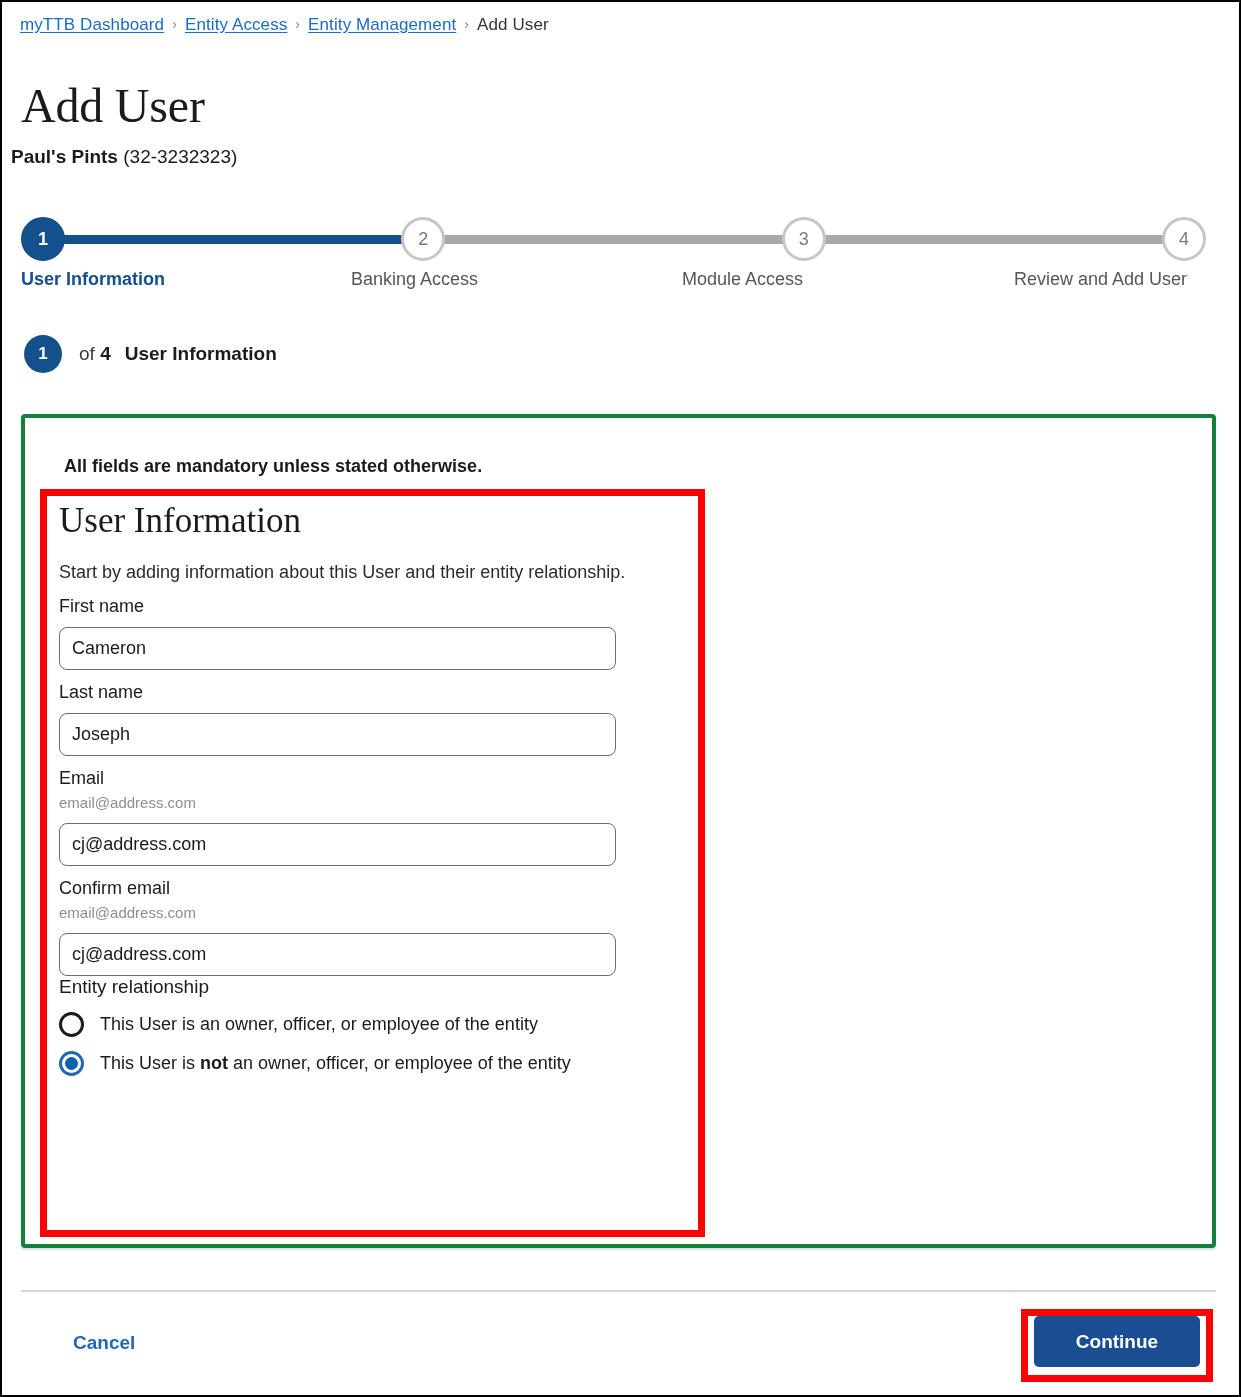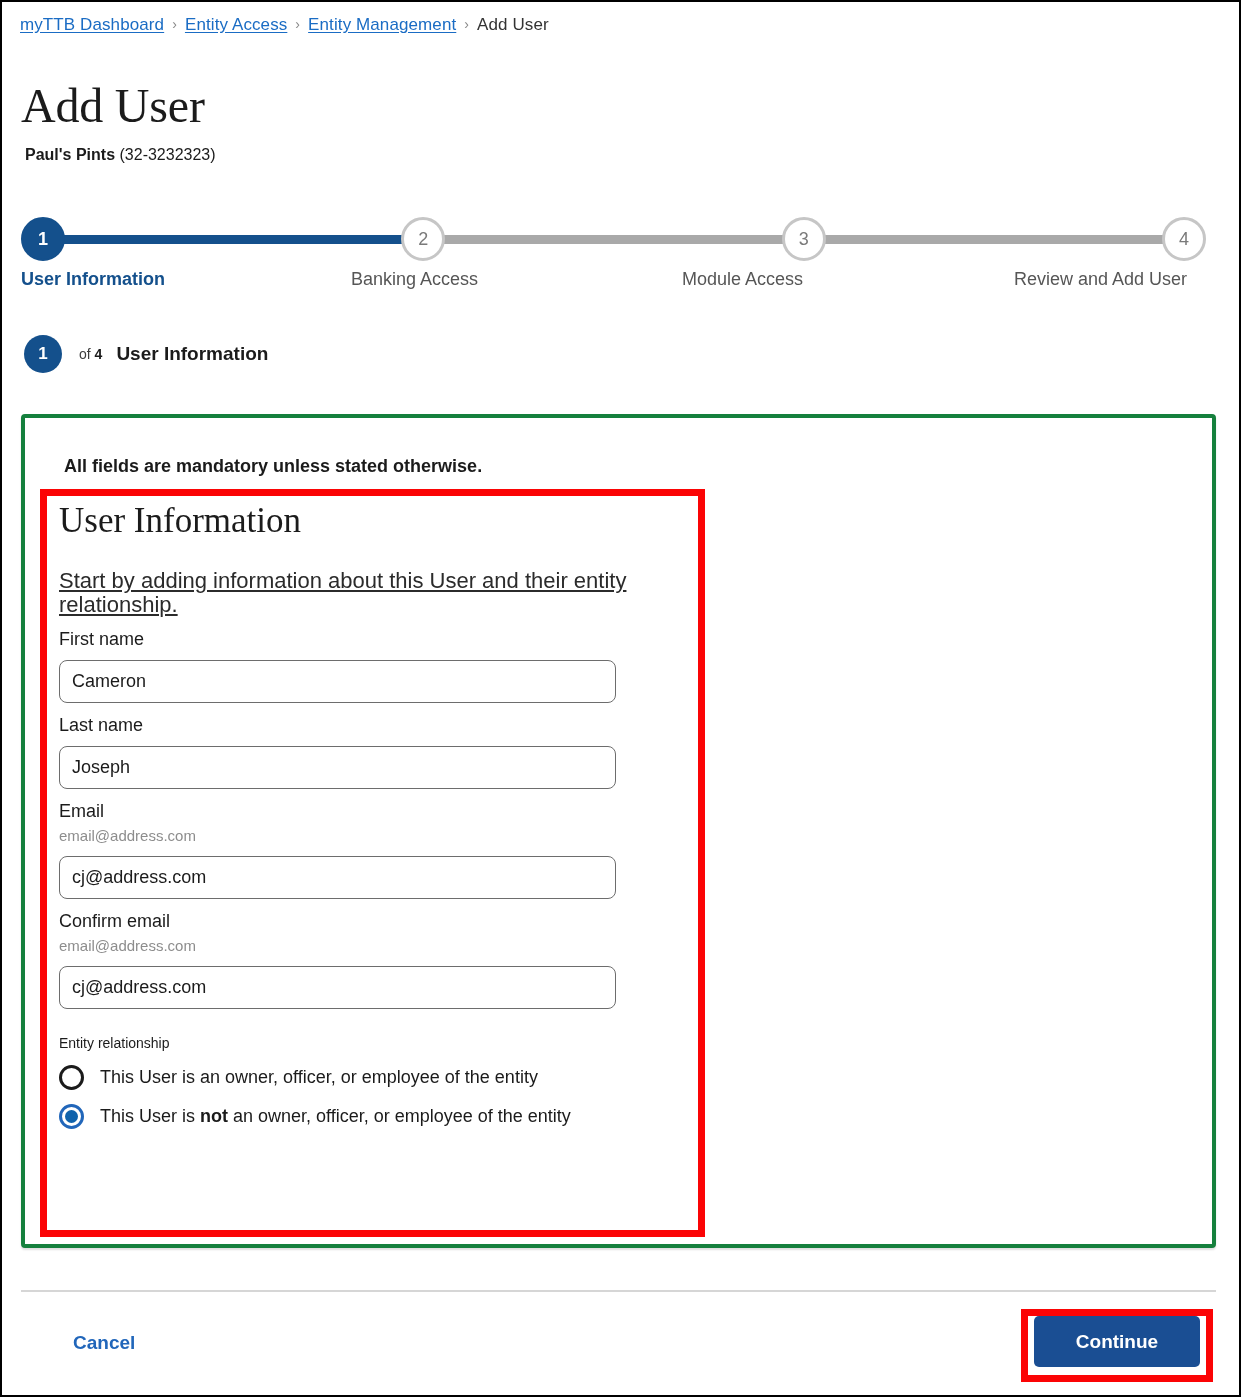--- a/index.html
+++ b/index.html
@@ -52,22 +52,22 @@
     left: 19px;
     font-family: "Liberation Serif", serif;
     font-size: 48px;
     font-weight: 400;
     color: #1b1b1b;
     letter-spacing: -.2px;
   }
   .entity-line {
     position: absolute;
     top: 144px;
-    left: 23px;
-    font-size: 16px;
+    left: 9px;
+    font-size: 19px;
     color: #1b1b1b;
   }
   .entity-line .ename { font-weight: bold; }
   .entity-line .enum  { font-weight: normal; }
 
   
   .stepper {
     position: absolute;
     top: 214px;
     left: 19px;
@@ -149,21 +149,21 @@
     background: #14508c;
     color: #ffffff;
     font-size: 17px;
     font-weight: bold;
     display: flex;
     align-items: center;
     justify-content: center;
   }
   .step-heading .of {
     margin-left: 17px;
-    font-size: 14px;
+    font-size: 19px;
     color: #3d3d3d;
   }
   .step-heading .of b { color: #1b1b1b; }
   .step-heading .sname {
     margin-left: 14px;
     font-size: 19px;
     font-weight: bold;
     color: #1b1b1b;
   }
 
@@ -209,25 +209,24 @@
     width: 630px;
   }
   .form-title {
     font-family: "Liberation Serif", serif;
     font-size: 35px;
     font-weight: 400;
     color: #1b1b1b;
     line-height: 44px;
   }
   .form-desc {
-    margin-top: 26px;
-    font-size: 22px;
+    margin-top: 17px;
+    font-size: 18px;
     color: #2b2b2b;
     line-height: 24px;
-    text-decoration: underline;
   }
   .field { margin-top: 10px; }
   .field-label {
     font-size: 18px;
     color: #1b1b1b;
     line-height: 24px;
   }
   .field-hint {
     font-size: 15px;
     color: #8d8d8d;
@@ -243,22 +242,21 @@
     font-family: "Liberation Sans", sans-serif;
     font-size: 18px;
     color: #1b1b1b;
     background: #ffffff;
     border: 1px solid #6d6d6d;
     border-radius: 8px;
     outline: none;
   }
 
   .relationship-label {
-    margin-top: 26px;
-    font-size: 14px;
+    font-size: 19px;
     color: #1b1b1b;
   }
   .radio-row {
     display: flex;
     align-items: center;
     margin-top: 14px;
   }
   .radio {
     width: 25px;
     height: 25px;

